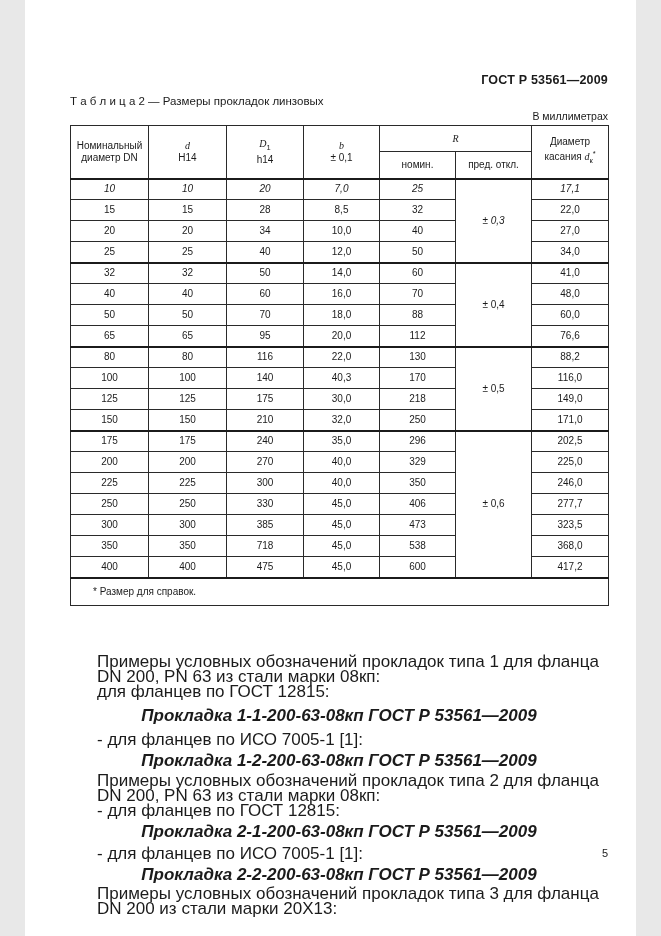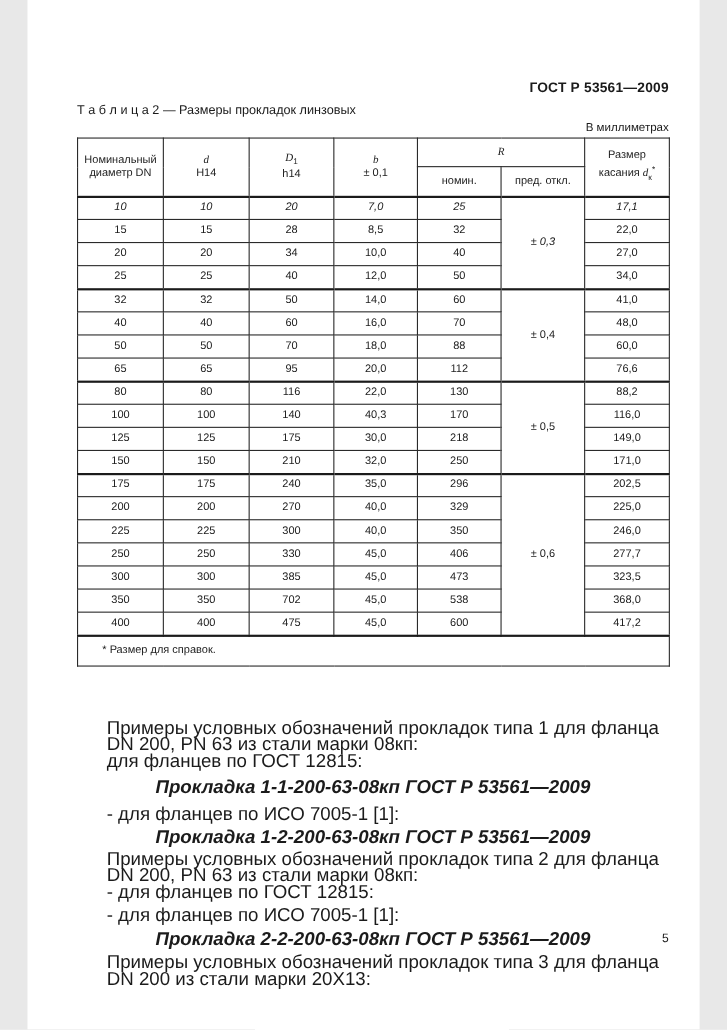--- a/index.html
+++ b/index.html
@@ -89,21 +89,21 @@
         <th rowspan="2">
           <div><i class="math">D</i><sub>1</sub></div>
           <div>h14</div>
         </th>
         <th rowspan="2">
           <div><i class="math">b</i></div>
           <div>± 0,1</div>
         </th>
         <th colspan="2"><i class="math">R</i></th>
         <th rowspan="2" class="two-line">
-          <div>Размер</div>
+          <div>Диаметр</div>
           <div><span>касания</span> <i class="math">d</i><sub>к</sub><sup>*</sup></div>
         </th>
       </tr>
       <tr class="h2">
         <th>номин.</th>
         <th>пред. откл.</th>
       </tr>
     </thead>
     <tbody>
         <tr>
@@ -242,21 +242,21 @@
           <td>300</td>
           <td>300</td>
           <td>385</td>
           <td>45,0</td>
           <td>473</td>
           <td>323,5</td>
         </tr>
         <tr>
           <td>350</td>
           <td>350</td>
-          <td>702</td>
+          <td>718</td>
           <td>45,0</td>
           <td>538</td>
           <td>368,0</td>
         </tr>
         <tr>
           <td>400</td>
           <td>400</td>
           <td>475</td>
           <td>45,0</td>
           <td>600</td>
@@ -275,20 +275,21 @@
       </div>
       <div class="desig">Прокладка 1-1-200-63-08кп ГОСТ Р 53561—2009</div>
       <div class="para">
         <div class="pline">- для фланцев по ИСО 7005-1 [1]:</div>
       </div>
       <div class="desig">Прокладка 1-2-200-63-08кп ГОСТ Р 53561—2009</div>
       <div class="para">
         <div class="pline">Примеры условных обозначений прокладок типа 2 для фланца DN 200, PN 63 из стали марки 08кп:</div>
         <div class="pline">- для фланцев по ГОСТ 12815:</div>
       </div>
+      <div class="desig">Прокладка 2-1-200-63-08кп ГОСТ Р 53561—2009</div>
       <div class="para">
         <div class="pline">- для фланцев по ИСО 7005-1 [1]:</div>
       </div>
       <div class="desig">Прокладка 2-2-200-63-08кп ГОСТ Р 53561—2009</div>
       <div class="para">
         <div class="pline">Примеры условных обозначений прокладок типа 3 для фланца DN 200 из стали марки 20Х13:</div>
       </div>
     </div>
 
   <div class="content-col page-number">5</div>

